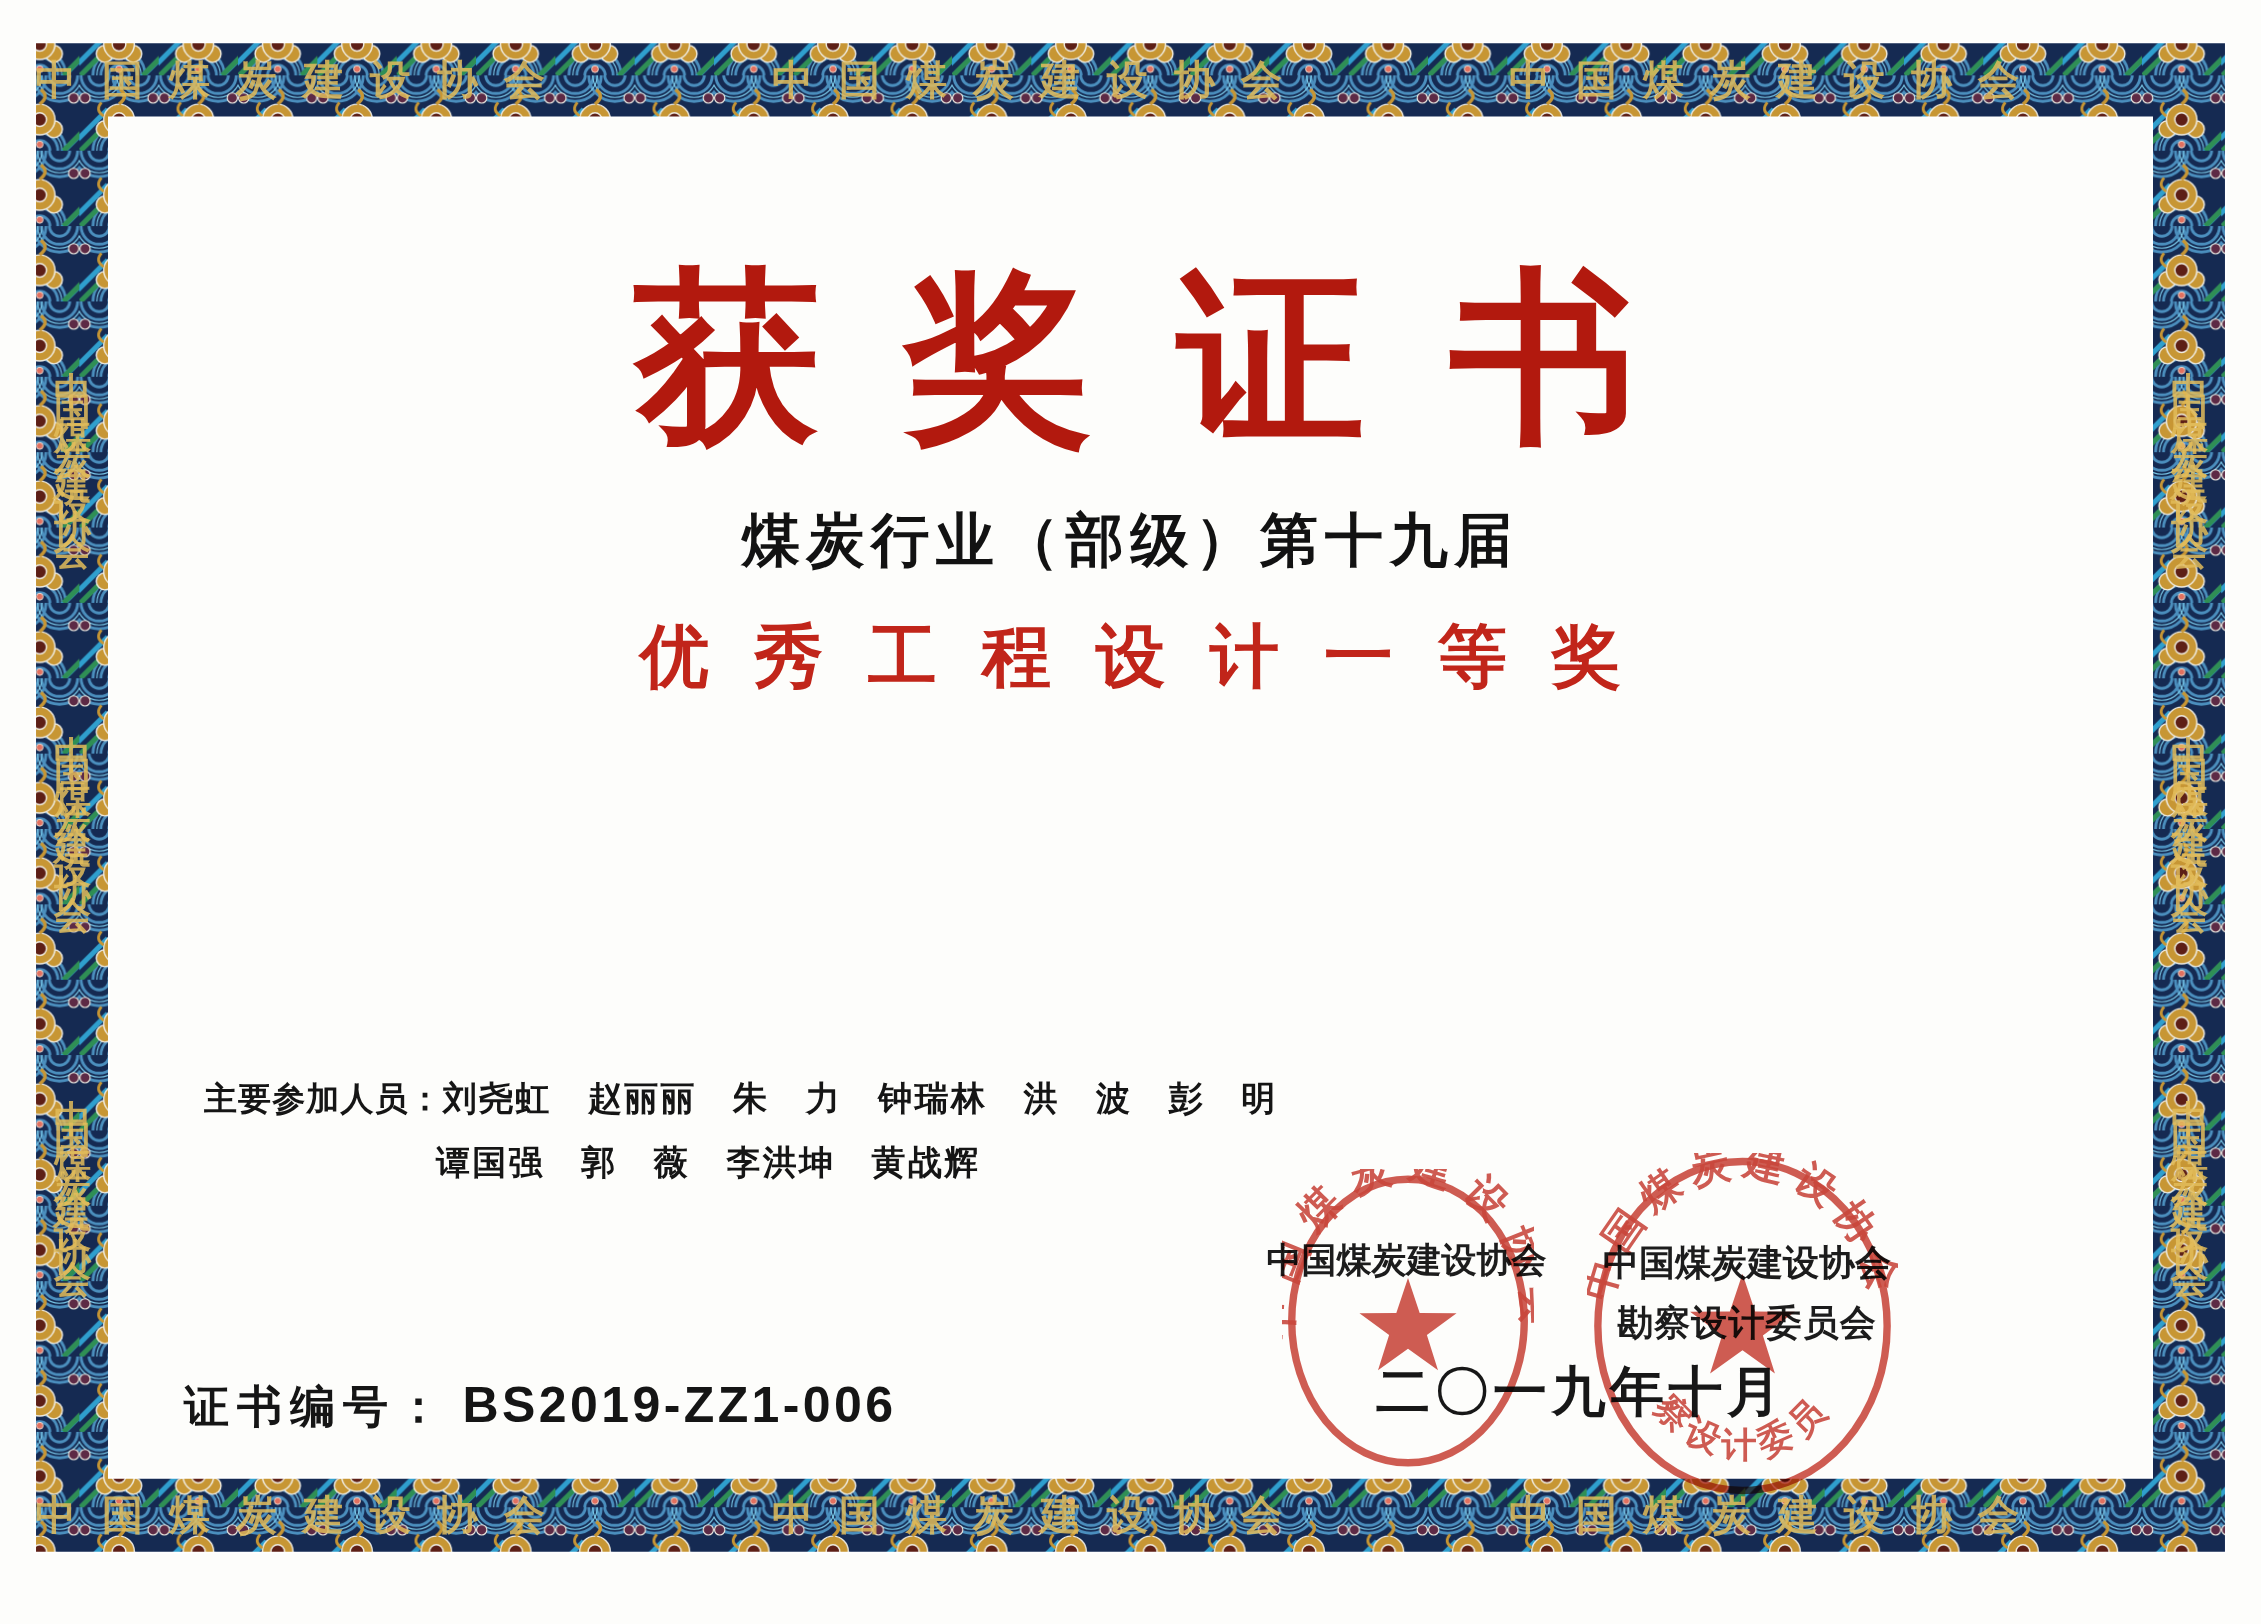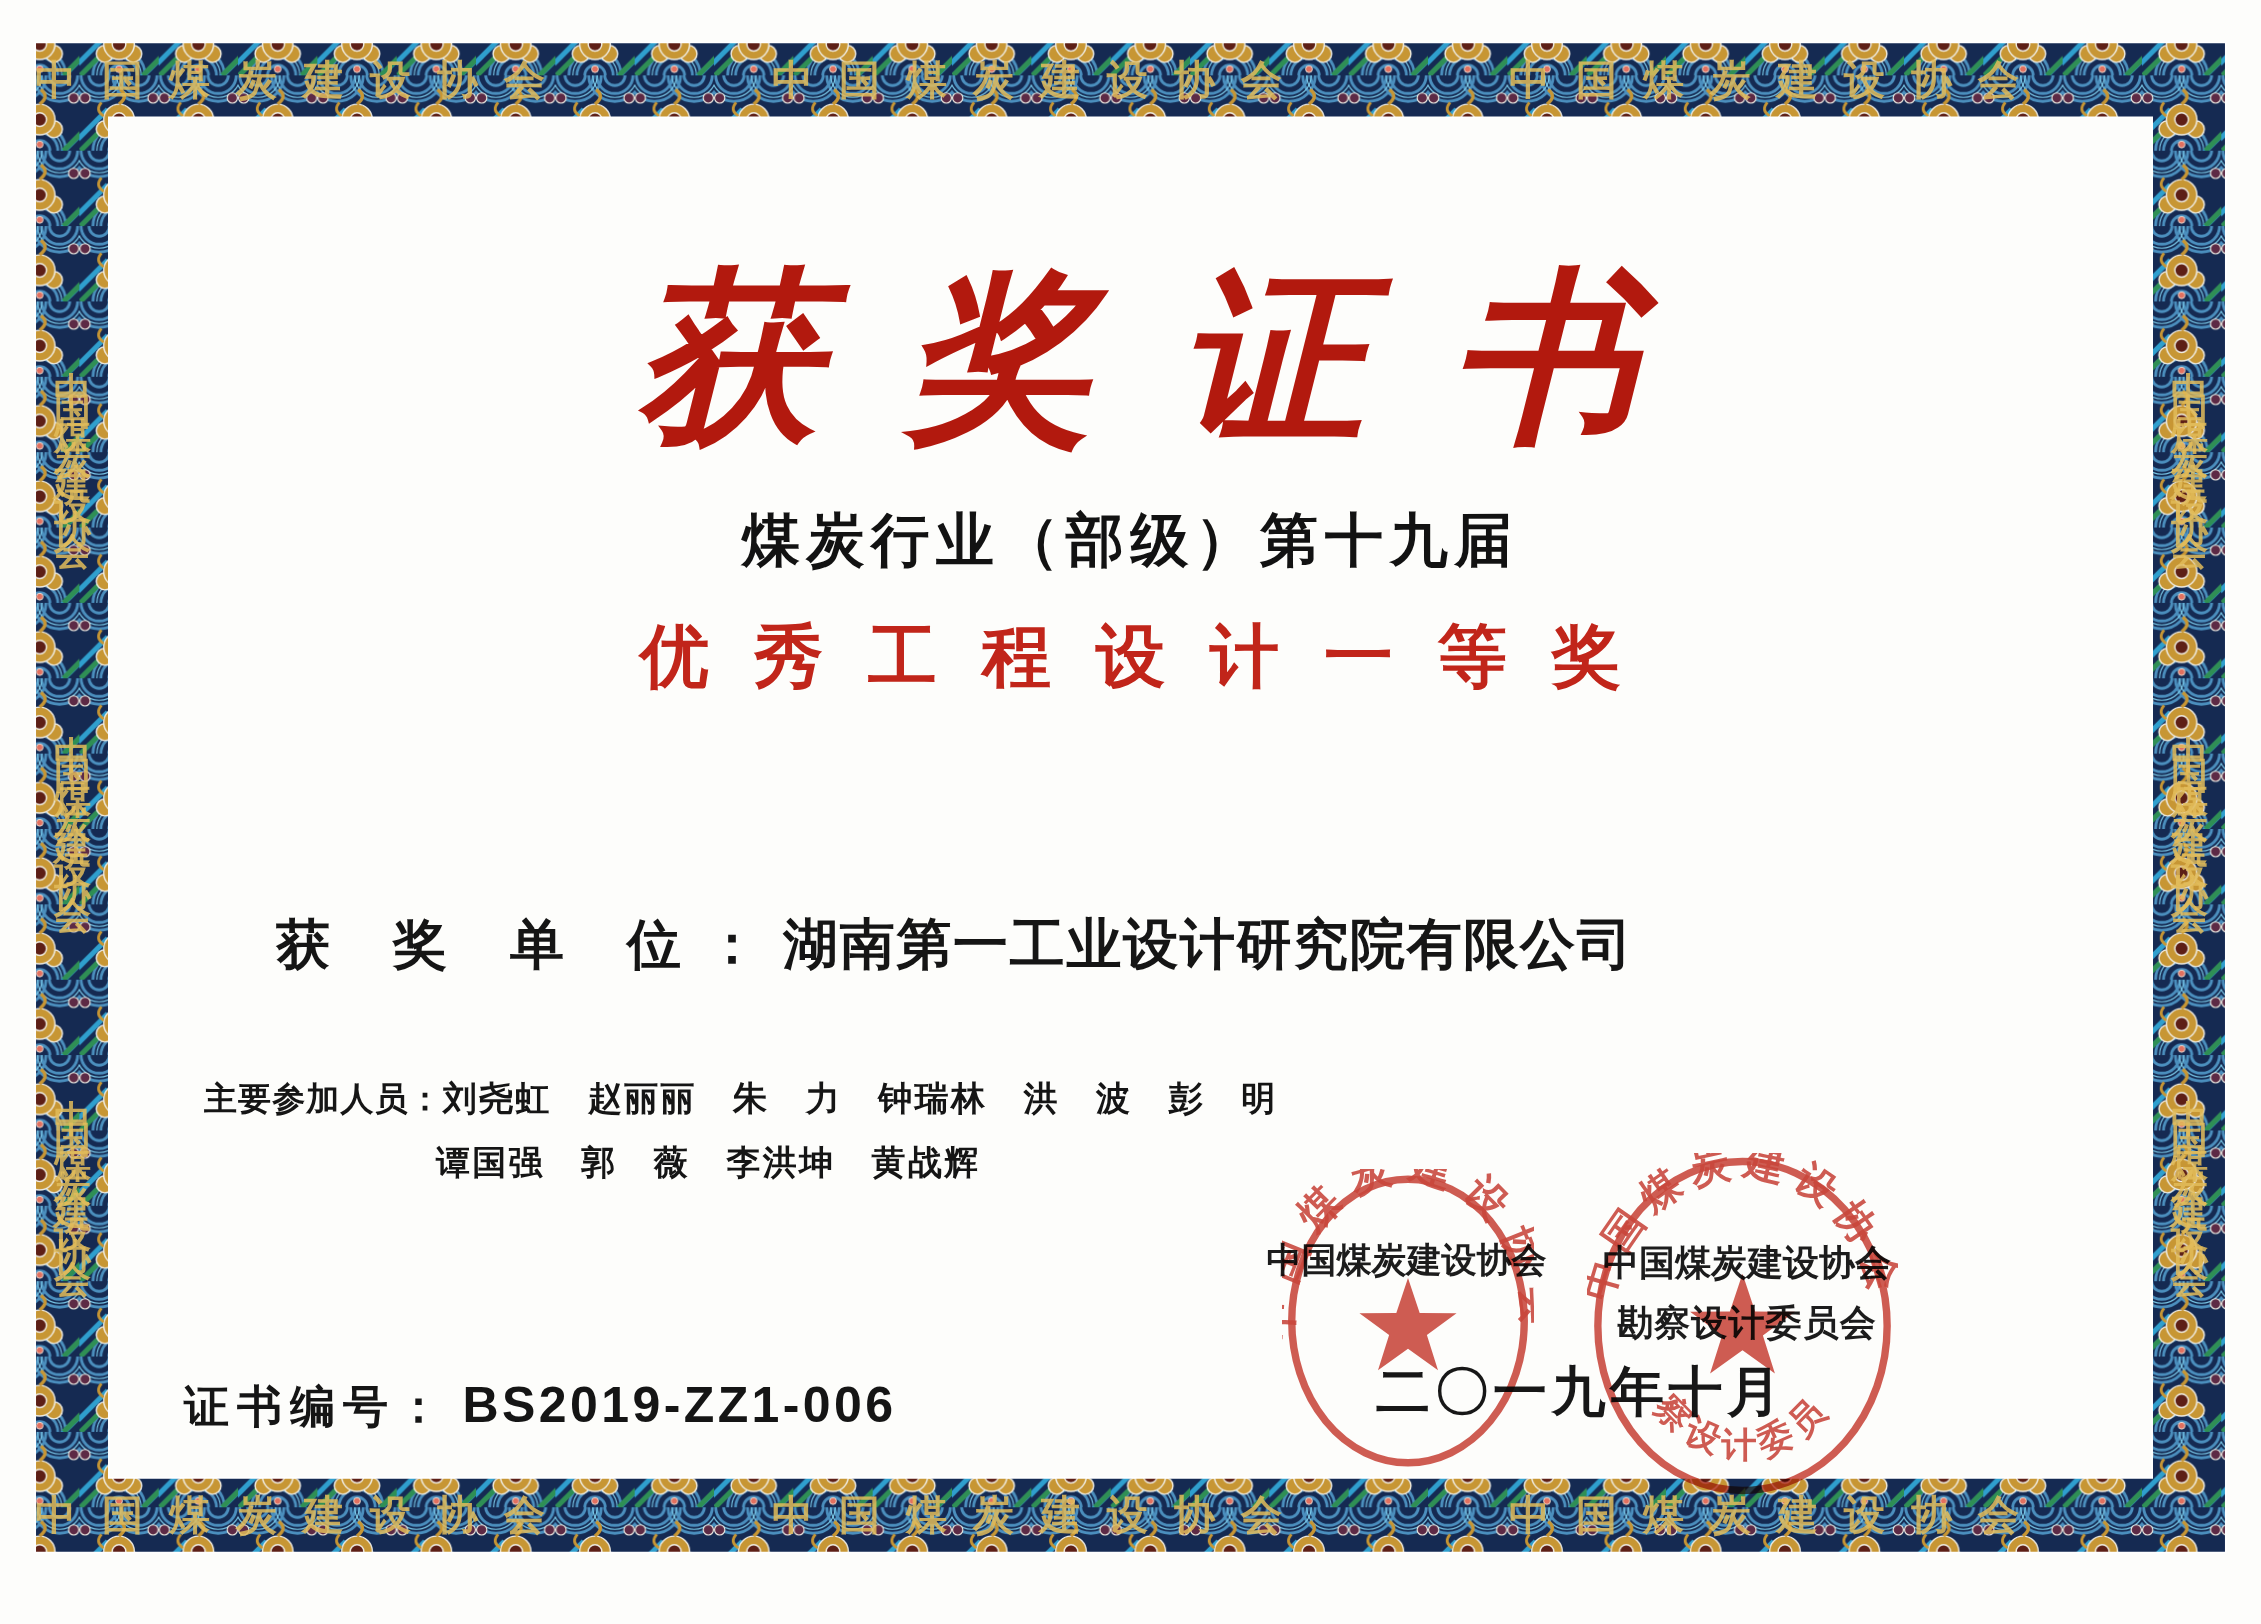--- a/index.html
+++ b/index.html
@@ -16,21 +16,21 @@
   }
   .wm-h{left:35px;width:2191px;height:75px;line-height:75px;font-size:41px;letter-spacing:26px;text-align:center;}
   .wm-top{top:43px;}
   .wm-bottom{top:1478px;}
   .wm-v{width:74px;top:117px;height:1361px;writing-mode:vertical-rl;font-size:37px;letter-spacing:23px;line-height:74px;text-align:center;}
   .wm-left{left:35px;}
   .wm-right{left:2152px;}
   .title{
     position:absolute;left:9px;right:0;top:256px;z-index:5;text-align:center;
     font-size:187px;line-height:1.1;font-weight:700;color:#b2190e;
-    letter-spacing:85px;text-indent:85px;font-style:italic;
+    letter-spacing:85px;text-indent:85px;
   }
   .subtitle{
     position:absolute;left:0;right:0;top:502px;z-index:5;text-align:center;
     font-family:"Liberation Sans","DejaVu Sans",sans-serif;
     font-size:58px;font-weight:900;color:#121212;letter-spacing:6.8px;
   }
   .award-line{
     position:absolute;left:0;right:0;top:611px;z-index:5;text-align:center;
     font-size:69px;font-weight:700;color:#c1251a;letter-spacing:45px;text-indent:45px;
   }
@@ -125,23 +125,20 @@
   <div class="wm wm-h wm-top">中国煤炭建设协会　　　中国煤炭建设协会　　　中国煤炭建设协会　　　中国煤炭建设协会　　　中国煤炭建设协会</div>
   <div class="wm wm-h wm-bottom">中国煤炭建设协会　　　中国煤炭建设协会　　　中国煤炭建设协会　　　中国煤炭建设协会　　　中国煤炭建设协会</div>
   <div class="wm wm-v wm-left">中国煤炭建设协会　　　中国煤炭建设协会　　　中国煤炭建设协会</div>
   <div class="wm wm-v wm-right">中国煤炭建设协会　　　中国煤炭建设协会　　　中国煤炭建设协会</div>
 
   <div class="title">获奖证书</div>
   <div class="subtitle">煤炭行业（部级）第十九届</div>
   <div class="award-line">优秀工程设计一等奖</div>
 
 
-  <div class="field-line line-unit">
-    <span class="field-label">获 奖 单 位：</span><span class="field-value">湖南第一工业设计研究院有限公司</span>
-  </div>
 
   <div class="field-line participants">
     <span class="p-label">主要参加人员：</span><span class="p-names">刘尧虹　赵丽丽　朱　力　钟瑞林　洪　波　彭　明</span>
   </div>
   <div class="field-line participants-line2">
     <span class="p-names">谭国强　郭　薇　李洪坤　黄战辉</span>
   </div>
 
   <div class="field-line certno">
     <span class="c-label">证书编号：</span><span class="c-value">BS2019-ZZ1-006</span>

